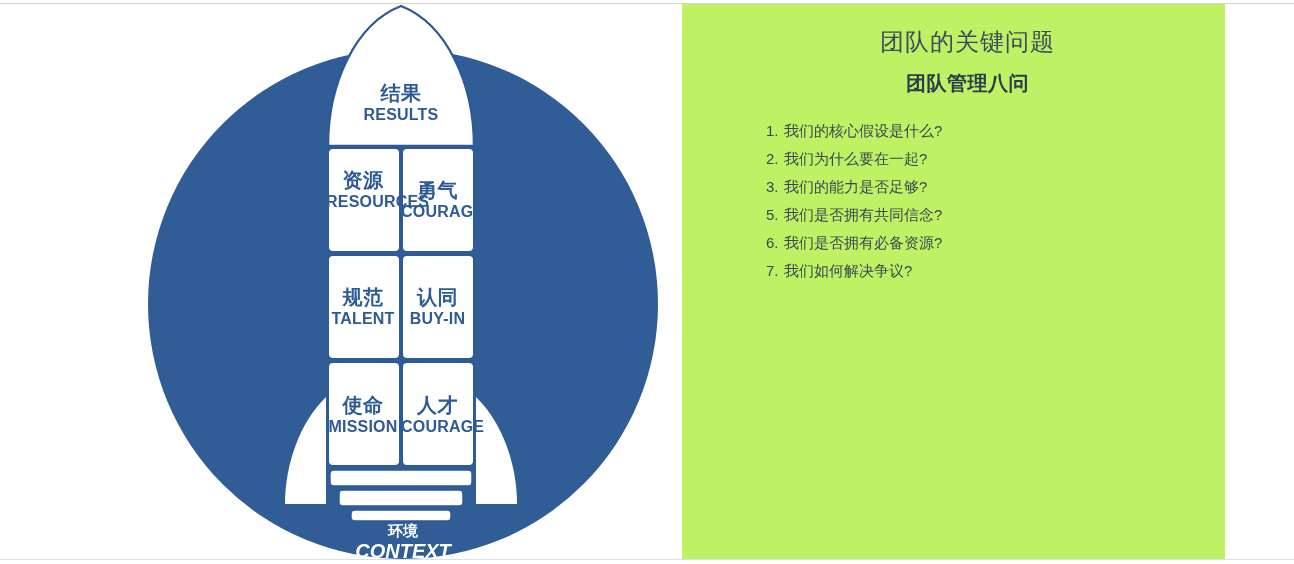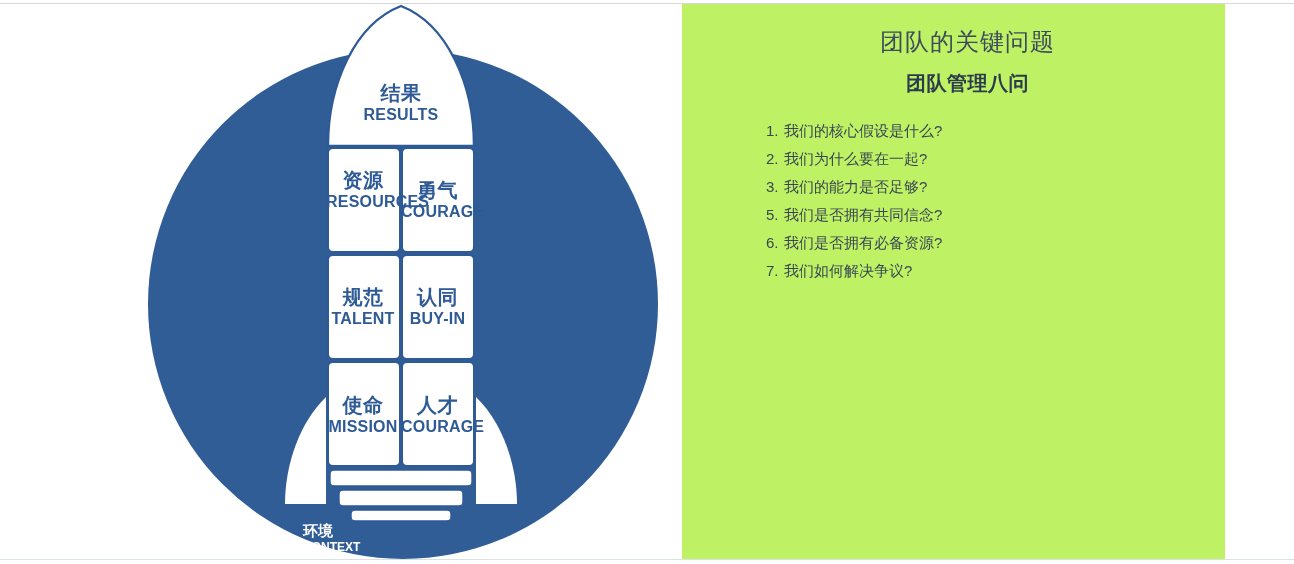--- a/index.html
+++ b/index.html
@@ -31,25 +31,25 @@
   .lbl-results{left:328px;top:78px;width:146px;}
   .lbl-resources{left:326px;top:165px;width:74px;}
   .lbl-courage{left:401px;top:175px;width:73px;}
   .lbl-norms{left:326px;top:282px;width:74px;}
   .lbl-buyin{left:401px;top:282px;width:73px;}
   .lbl-mission{left:326px;top:390px;width:74px;}
   .lbl-talent{left:401px;top:390px;width:73px;}
 
   .lbl-context{
     position:absolute;left:303px;top:518px;width:200px;
-    color:#ffffff;font-weight:bold;line-height:1.18;
+    text-align:center;color:#ffffff;font-weight:bold;line-height:1.18;
     pointer-events:none;
   }
   .lbl-context .cn{display:block;font-size:15px;}
-  .lbl-context .en{display:block;font-size:12px;}
+  .lbl-context .en{display:block;font-size:20px;font-style:italic;}
 
   
   .q-panel{position:absolute;left:682px;top:4px;width:515px;height:555px;background:#bef264;padding-left:28px;}
   .q-title{
     margin:0;padding-top:22px;
     text-align:center;
     font-size:24px;font-weight:normal;
     color:#3d4a5c;
     letter-spacing:1px;
   }

